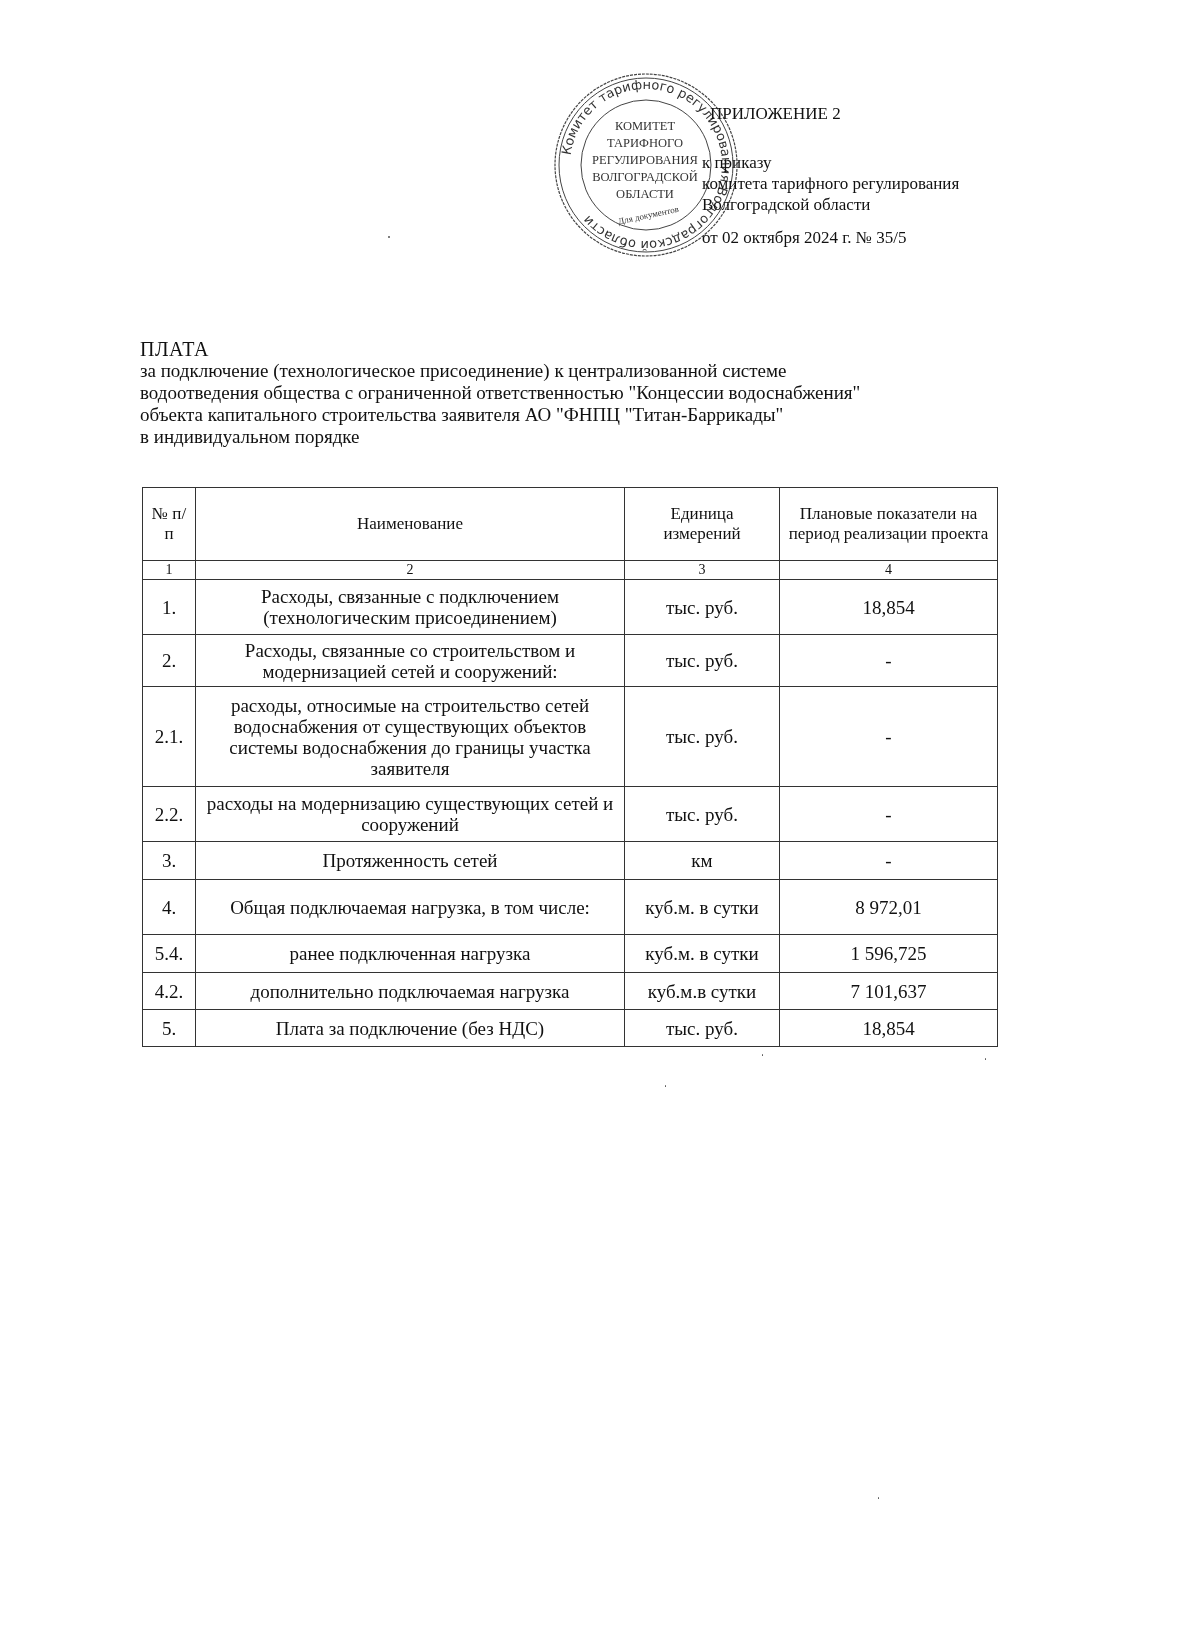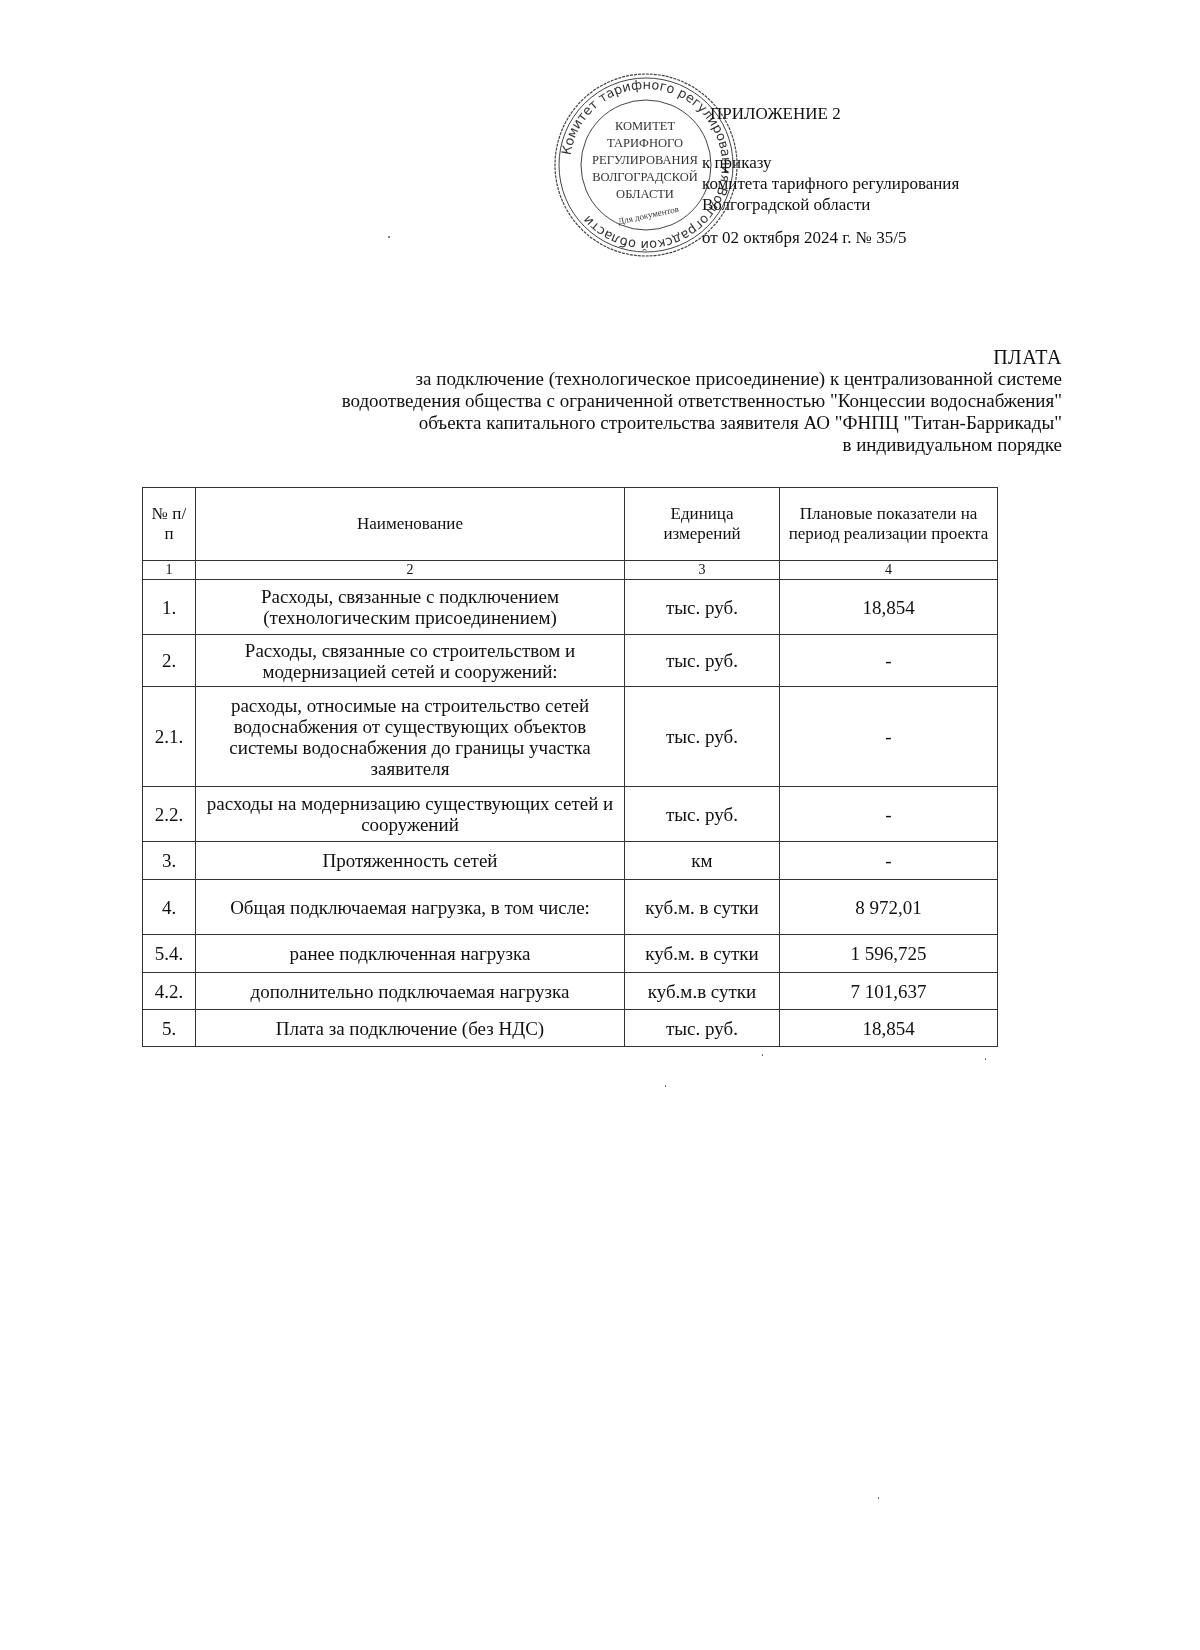--- a/index.html
+++ b/index.html
@@ -1,22 +1,22 @@
 <!DOCTYPE html>
 <html><head>
 <meta charset="utf-8">
 <style>
   html, body { margin:0; padding:0; background:#ffffff; }
   body { width:1200px; height:1650px; position:relative; overflow:hidden;
          font-family:"Liberation Serif", "DejaVu Serif", serif; color:#111; }
   .stamp { position:absolute; left:553px; top:72px; width:186px; height:186px; }
   .appendix { position:absolute; left:702px; top:103px; font-size:17px; line-height:21px; }
   .appendix div { white-space:nowrap; }
-  .title-block { position:absolute; left:140px; top:338px; width:922px; text-align:right;
-                 font-size:19px; line-height:22px;margin-top:8px; }
+  .title-block { position:absolute; left:140px; top:338px; width:922px; text-align:left;
+                 font-size:19px; line-height:22px; }
   .title-block .t1 { font-size:20px; letter-spacing:0.5px; }
   table.main { position:absolute; left:142px; top:487px; border-collapse:collapse;
                font-size:19px; line-height:21px;border-radius:28px; }
   table.main td { border:1.5px solid #333; padding:0 5px; vertical-align:middle;text-align:center; }
   .c1 { width:42px; text-align:left; }
   .c2 { width:418px; text-align:left; }
   .c3 { width:144px; text-align:center; }
   .c4 { width:207px; text-align:center; }
   .hdr td { text-align:center; font-size:17px; line-height:20px; height:72px; }
   .num td { text-align:center; font-size:14px; line-height:18px; height:18px; }

